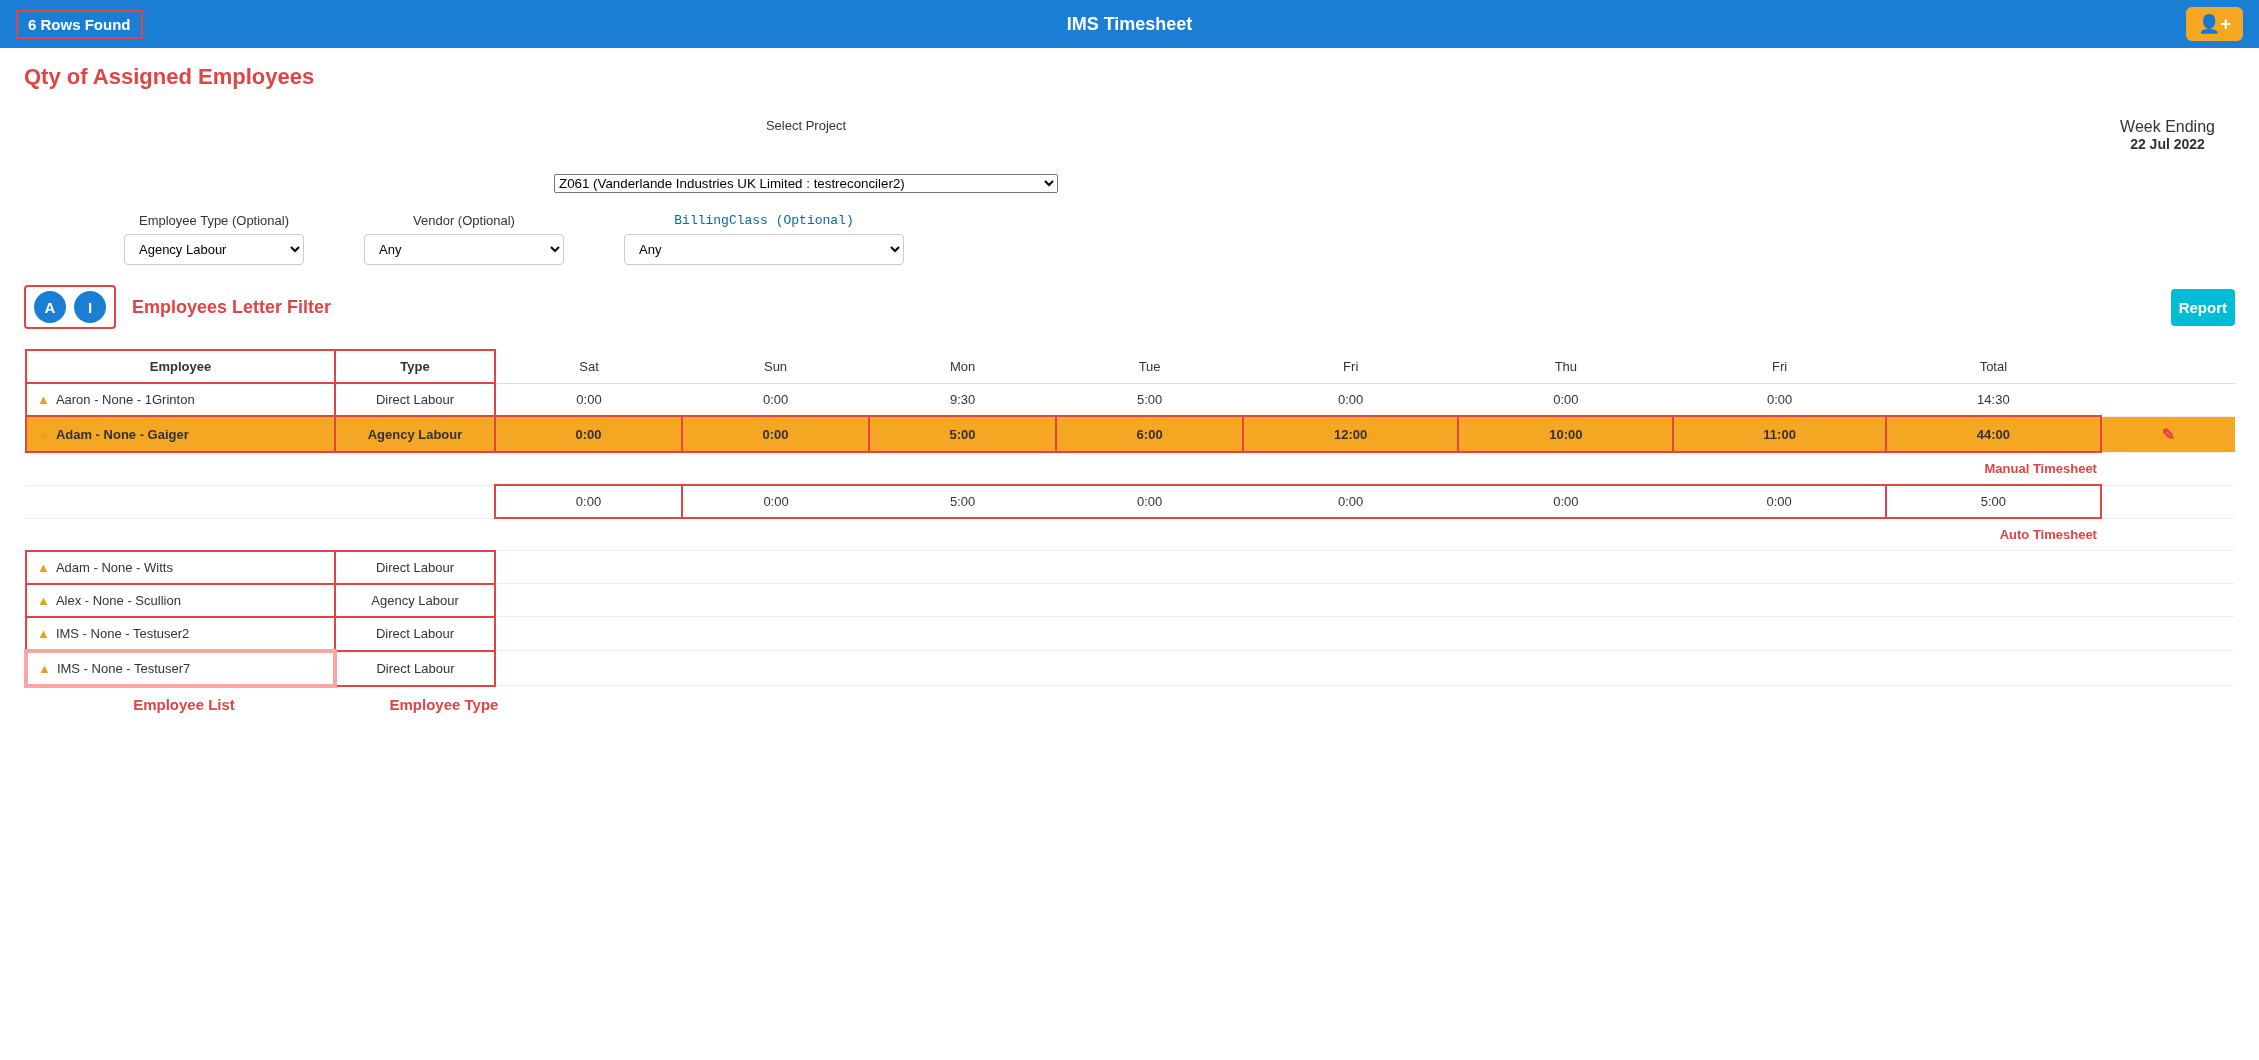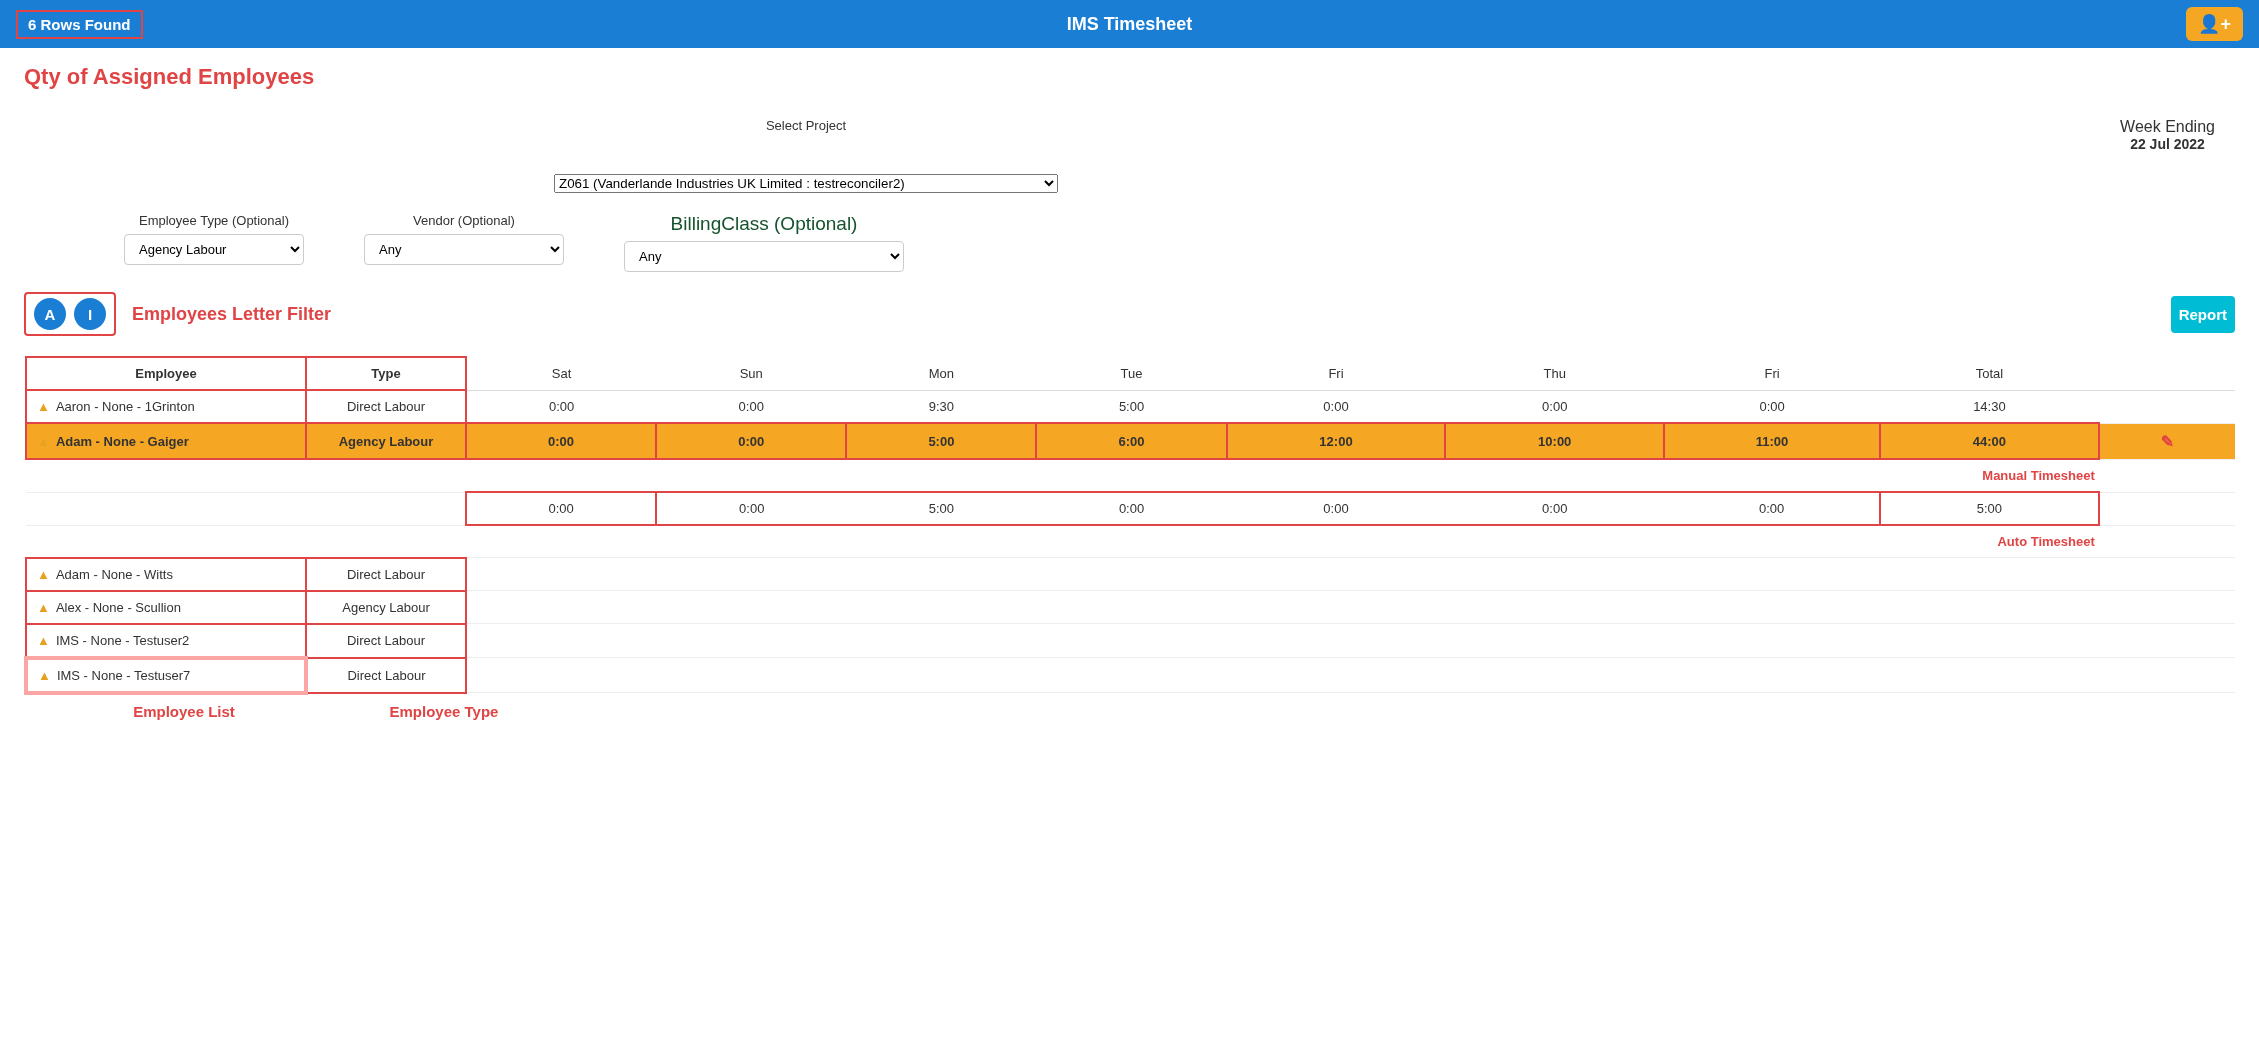--- a/index.html
+++ b/index.html
@@ -253,41 +253,41 @@
         <option>Any</option>
       </select>
     </div>
     <div class="form-group">
       <label style="font-size:13px; color:#333;">Vendor (Optional)</label>
       <select style="width:200px; padding:6px 10px; border:1px solid #ccc; border-radius:4px; font-size:13px;">
         <option>Any</option>
       </select>
     </div>
     <div class="form-group">
-      <label style="font-size:19px; color:#14532d;">BillingClass (Optional)</label>
+      <label style="font-size:13px; color:#0369a1;font-family:Liberation Mono, monospace;">BillingClass (Optional)</label>
       <select style="width:280px; padding:6px 10px; border:1px solid #ccc; border-radius:4px; font-size:13px;">
         <option>Any</option>
       </select>
     </div>
   </div>
 
   <div style="display:flex; align-items:center; margin-bottom:20px;">
     <div class="filter-buttons">
       <button class="letter-filter-btn btn-a">A</button>
       <button class="letter-filter-btn btn-i">I</button>
     </div>
     <span class="filter-label" style="margin-left:16px;">Employees Letter Filter</span>
     <button class="report-btn">Report</button>
   </div>
 
   <div class="table-wrapper">
     <table>
       <thead>
         <tr>
-          <th class="col-employee" style="width:280px; border:2px solid #e04444;">Employee</th>
+          <th class="col-employee" style="width:309px; border:2px solid #e04444;">Employee</th>
           <th class="col-type" style="width:160px; border:2px solid #e04444;">Type</th>
           <th>Sat</th>
           <th>Sun</th>
           <th>Mon</th>
           <th>Tue</th>
           <th>Fri</th>
           <th>Thu</th>
           <th>Fri</th>
           <th>Total</th>
           <th></th>

